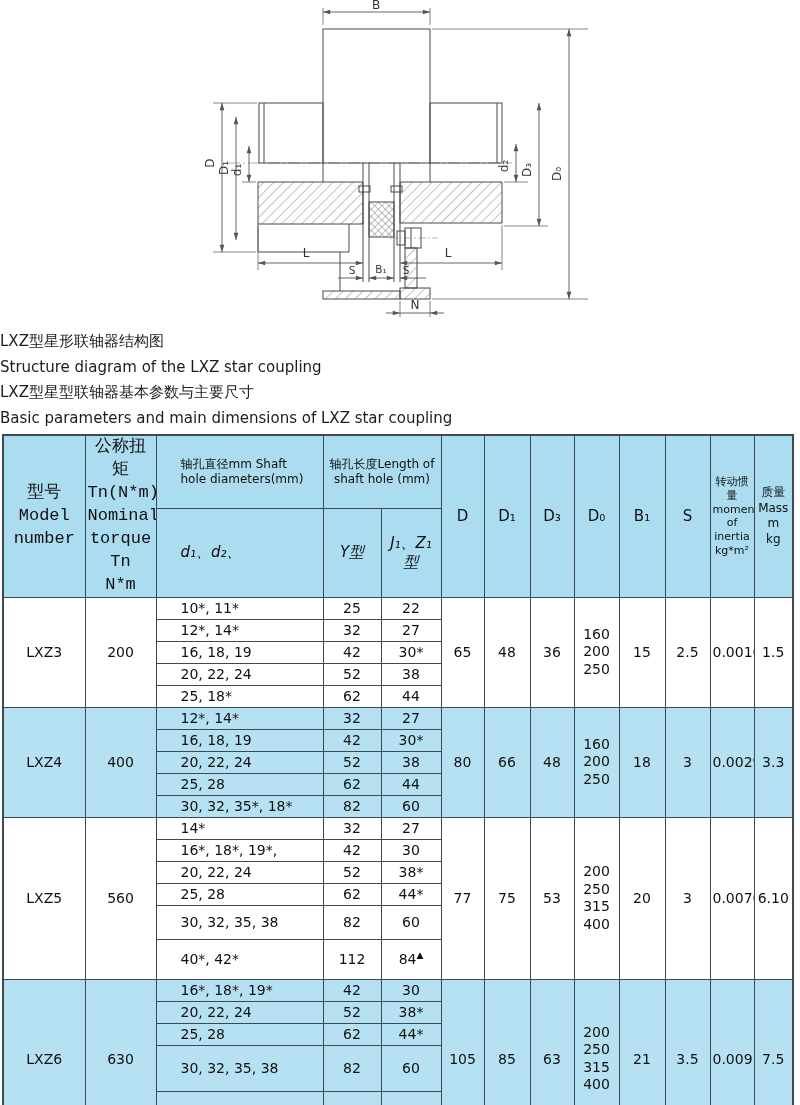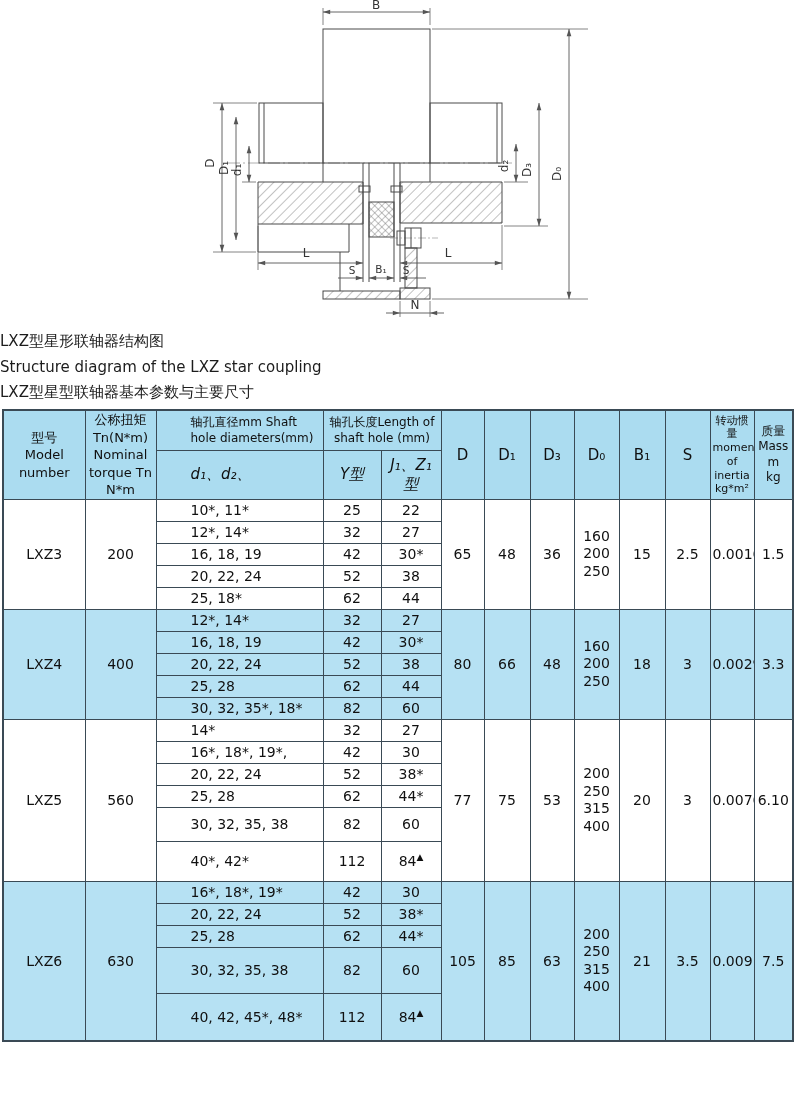--- a/index.html
+++ b/index.html
@@ -33,24 +33,24 @@
   thead th{background:#abdcf0;font-weight:normal;}
   tr.h1{height:28px;}
   tr.h2{height:37px;font-style:italic;}
   tbody tr{height:22px;}
   #g2 tr:nth-child(5){height:34px;}
   #g2 tr:nth-child(6){height:40px;}
   #g3 tr:nth-child(4){height:46px;}
   #g3 tr:nth-child(5){height:48px;}
   tbody.hl td{background:#b6e1f3;}
   .pre{white-space:pre-line;line-height:1.25;}
-  .left{text-align:left;padding-left:34px;}
+  .left{text-align:left;padding-left:24px;}
   .hdr-sm{font-size:12px;line-height:1.3;}
   .hdr-xs{font-size:11px;line-height:1.25;}
-  .hdr-md{font-size:13px;line-height:1.35;}
+  .hdr-md{font-size:17px;line-height:1.35;font-family:Liberation Mono, monospace;}
   .sub{font-size:15px;}
   sup.tri{font-size:9px;vertical-align:super;line-height:0;}
 </style>
 </head>
 <body>
 
 <svg id="diagram" width="800" height="330" viewBox="0 0 800 330">
   <defs>
     <pattern id="hatch" width="7" height="7" patternUnits="userSpaceOnUse" patternTransform="rotate(45)">
       <line x1="0" y1="0" x2="0" y2="7" stroke="#777" stroke-width="0.9"></line>
@@ -151,20 +151,21 @@
     <line class="dim" x1="444" y1="313" x2="430" y2="313" marker-end="url(#ar)"></line>
     <line class="dim" x1="400" y1="313" x2="430" y2="313"></line>
     <text class="dimtext" x="415" y="309" text-anchor="middle">N</text>
   </g>
 </svg>
 
 <div class="captions">
   <p>LXZ型星形联轴器结构图</p>
   <p>Structure diagram of the LXZ star coupling</p>
   <p>LXZ型星型联轴器基本参数与主要尺寸</p>
+  <p>Basic parameters and main dimensions of LXZ star coupling</p>
 </div>
 
 <table id="spec-table">
   <colgroup>
     <col style="width:82px">
       <col style="width:71px">
       <col style="width:167px">
     <col style="width:58px">
       <col style="width:60px">
       <col style="width:43px">

